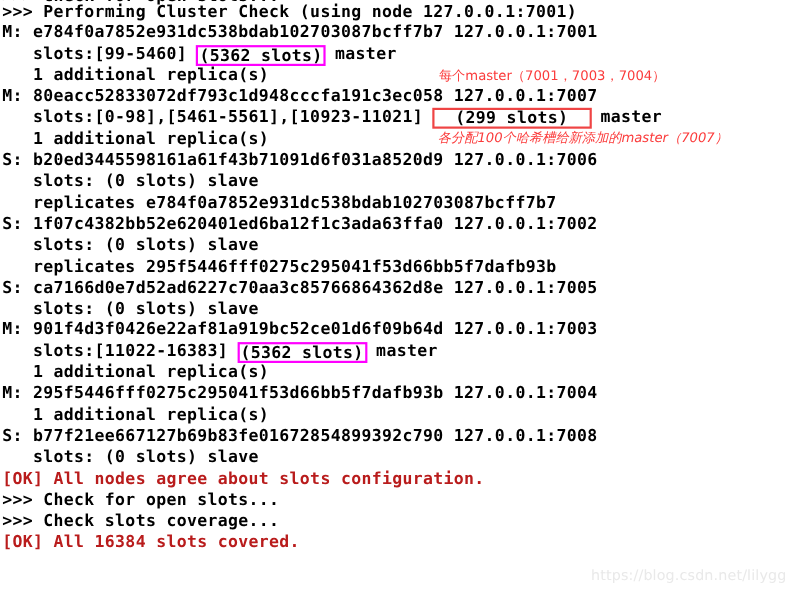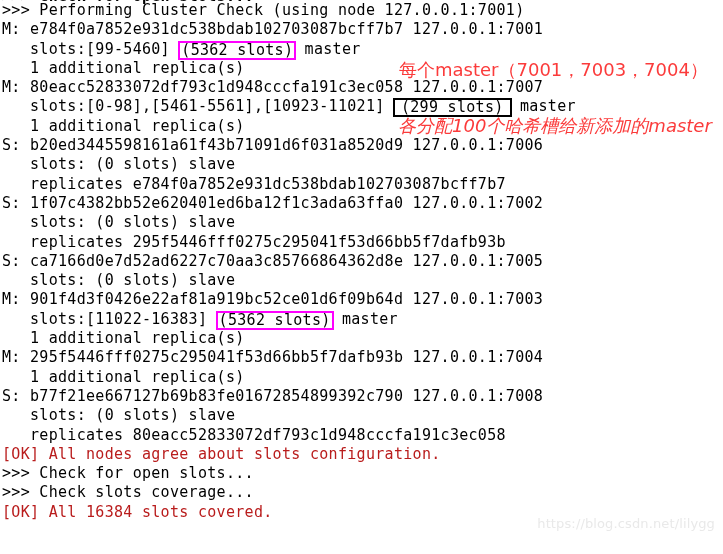--- a/index.html
+++ b/index.html
@@ -41,21 +41,21 @@
     top: 1px;
     left: 0;
     width: 723px;
   }
 
   .line {
     position: relative;
     height: 19.3px;
     line-height: 19.3px;
     font-size: 15px;
-    font-weight: normal;
+    font-weight: bold;
     color: #000000;
     white-space: pre;
     padding-left: 2px;
     letter-spacing: 0.02em;
   }
 
   .line.green {
     color: #b91c1c;
   }
 
@@ -68,33 +68,33 @@
   }
   .box-magenta {
     border: 2px solid #ff00ff;
     line-height: 15px;
     padding: 0px 1px;
     position: relative;
     top: 1px;
     text-align: right;
   }
   .box-red {
-    border: 2px solid #000000;
+    border: 2px solid #ef4444;
     line-height: 15px;
-    padding: 0px 6px;
+    padding: 0px 19px;
     position: relative;
     top: 1px;
   }
 
   
   .annotation {
     position: absolute;
     color: #fb3b3b;
     font-family: "DejaVu Sans", "Liberation Sans", sans-serif;
-    font-size: 18px;
+    font-size: 12px;
     font-weight: normal;
     white-space: pre;
     line-height: 17px;
   }
   #annotation-masters {
     left: 399px;
     top: 61px;
   }
   #annotation-newmaster {
     left: 398px;
@@ -138,21 +138,20 @@
       <div class="line">   replicates 295f5446fff0275c295041f53d66bb5f7dafb93b</div>
       <div class="line">S: ca7166d0e7d52ad6227c70aa3c85766864362d8e 127.0.0.1:7005</div>
       <div class="line">   slots: (0 slots) slave</div>
       <div class="line">M: 901f4d3f0426e22af81a919bc52ce01d6f09b64d 127.0.0.1:7003</div>
       <div class="line"><span>   slots:[11022-16383] </span><span class="box box-magenta">(5362 slots)</span><span> master</span></div>
       <div class="line">   1 additional replica(s)</div>
       <div class="line">M: 295f5446fff0275c295041f53d66bb5f7dafb93b 127.0.0.1:7004</div>
       <div class="line">   1 additional replica(s)</div>
       <div class="line">S: b77f21ee667127b69b83fe01672854899392c790 127.0.0.1:7008</div>
       <div class="line">   slots: (0 slots) slave</div>
-      <div class="line">   replicates 80eacc52833072df793c1d948cccfa191c3ec058</div>
       <div class="line green">[OK] All nodes agree about slots configuration.</div>
       <div class="line">&gt;&gt;&gt; Check for open slots...</div>
       <div class="line">&gt;&gt;&gt; Check slots coverage...</div>
       <div class="line green">[OK] All 16384 slots covered.</div>
     </div>
 
   <div class="annotation" id="annotation-masters">每个master（7001，7003，7004）</div>
 
   <div class="annotation" id="annotation-newmaster">各分配100个哈希槽给新添加的master（7007）</div>
 

